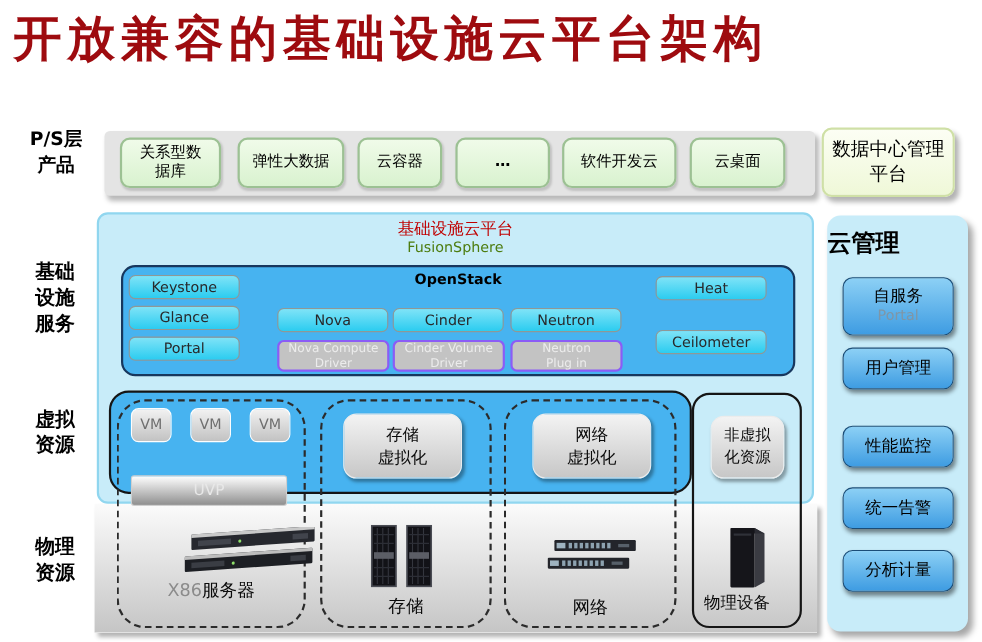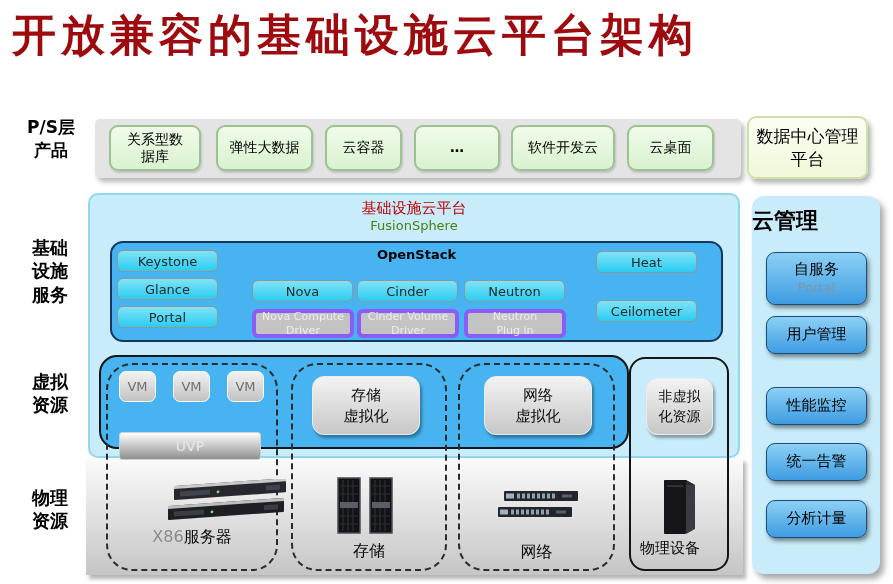--- a/index.html
+++ b/index.html
@@ -62,21 +62,21 @@
     border:1px solid #8f9896; border-radius:6px; display:flex; align-items:center;
     justify-content:center; font-size:13px; color:#28292b; }
   .keystone{left:117px;top:250px;width:101px}
   .glance{left:117px;top:278px;width:101px}
   .swift{left:117px;top:306px;width:101px}
   .nova{left:252px;top:280px;width:101px}
   .cinder{left:357px;top:280px;width:101px}
   .neutron{left:464px;top:280px;width:101px}
   .heat{left:596px;top:251px;width:101px}
   .ceilometer{left:596px;top:300px;width:101px}
-  .driver { height:29px; background:#c3c3c3; border:4px solid #8b5cf6; border-radius:6px;
+  .driver { height:29px; background:#c3c3c3; border:2px solid #8b5cf6; border-radius:6px;
     display:flex; flex-direction:column; align-items:center; justify-content:center;
     font-size:11px; line-height:1.25; color:#ececec; text-align:center; }
   .d0{left:252px;top:309px;width:102px} .d1{left:357px;top:309px;width:102px} .d2{left:464px;top:309px;width:102px}
 
   
   .virtual-box { left:99px; top:355px; width:530px; height:94px;
     background:#47b3f0; border:2px solid #151515; border-radius:18px; }
   .dashed-col { border:2px dashed #2b2b2b; border-radius:26px; background:transparent; }
   .col1{left:106px;top:363px;width:172px;height:208px}
   .col2{left:291px;top:363px;width:156px;height:208px}

